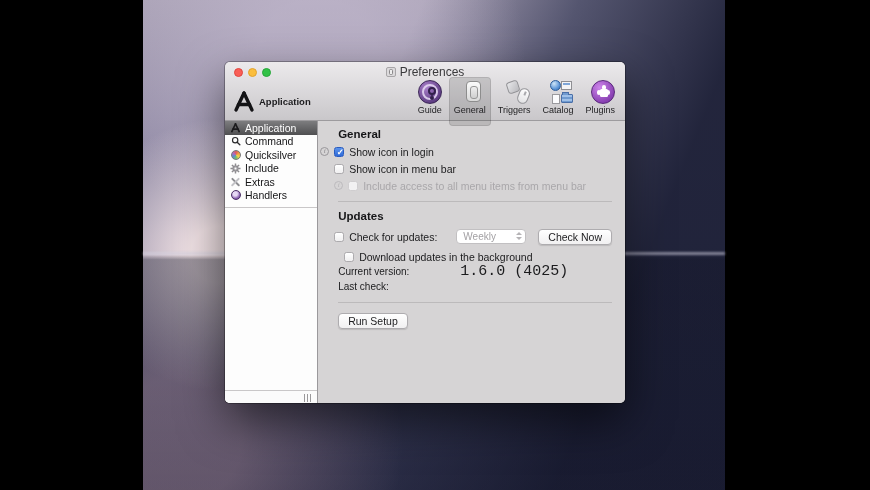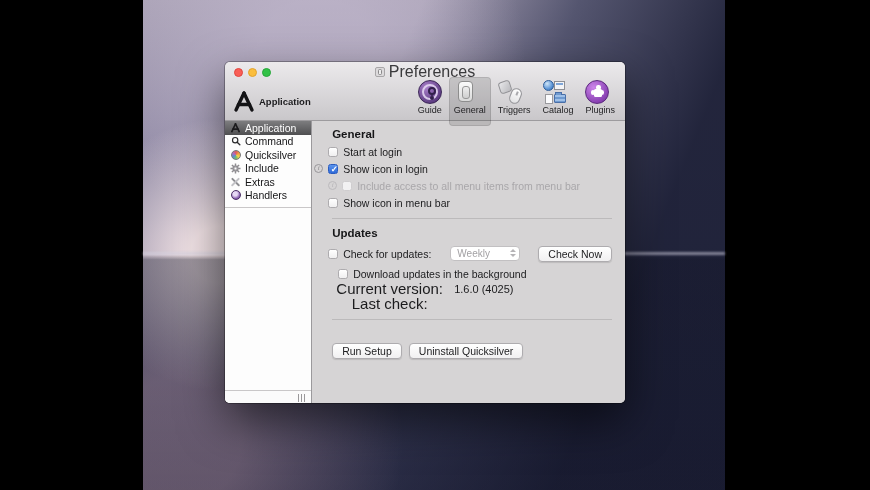--- a/index.html
+++ b/index.html
@@ -36,30 +36,30 @@
   .titlebar{ height:20px; position:relative; display:flex; align-items:center; }
   .lights{ position:absolute; left:9px; top:0; height:20px; display:flex; align-items:center; gap:5px; }
   .light{ width:9px; height:9px; border-radius:50%; display:inline-block; }
   .light.red   { background:#f95e56; border:1px solid #e2463f; }
   .light.yellow{ background:#fbbe3d; border:1px solid #e0a32e; }
   .light.green { background:#32c147; border:1px solid #27a73a; }
   .titlewrap{ margin:0 auto; display:flex; align-items:center; gap:4px; }
   .proxy{ width:10px; height:10px; border-radius:2px; background:#dcdadc; border:1px solid #a8a6a8;
           display:inline-flex; align-items:center; justify-content:center; }
   .proxy-inner{ width:4px; height:6px; border:1px solid #8a888a; border-radius:1.5px; background:#eee; }
-  .title{ font-size:16px; color:#3a3a3c; }
+  .title{ font-size:12px; color:#3a3a3c; }
 
   
   .toolbar{ height:38px; display:flex; align-items:center; padding:0 5px 0 8px; }
   .appinfo{ display:flex; align-items:center; gap:4px; }
   .appicon svg{ display:block; }
   .appinfo-title{ font-size:9.5px; font-weight:bold; color:#1c1c1e; }
   .appinfo-sub{ font-size:9.5px; color:#2a2a2c; margin-top:1px; }
   .toolitems{ margin-left:auto; display:flex; align-items:flex-start; gap:2px; }
-  .toolitem{ display:flex; flex-direction:column; align-items:flex-start; padding:2px 4px 10px;
+  .toolitem{ display:flex; flex-direction:column; align-items:flex-end; padding:2px 4px 10px;
              border-radius:4px; border:1px solid transparent; }
   .toolitem.sel{ background:rgba(0,0,0,.13); border-color:rgba(0,0,0,.10); }
   .tlabel{ font-size:9px; color:#1e1e20; margin-top:1px; white-space:nowrap; }
   .ticon{ width:24px; height:24px; position:relative; }
 
   
   .ticon.guide{ border-radius:50%;
     background:radial-gradient(circle at 35% 30%, #a97fca, #5d3c82 75%, #462b64);
     border:1px solid #3c2757; }
   .ticon.guide::before{ content:""; position:absolute; inset:3px; border-radius:50%;
@@ -144,25 +144,25 @@
     border-radius:4px; display:flex; align-items:center; padding-left:6px; position:relative;text-align:center; }
   .popup .pval{ font-size:10px; color:#a3a1a4; }
   .stepper{ position:absolute; right:3px; top:2px; display:flex; flex-direction:column; gap:1.5px; }
   .stepper i{ width:0; height:0; border-left:3px solid transparent; border-right:3px solid transparent; }
   .stepper i.up{ border-bottom:3.5px solid #b5b3b6; }
   .stepper i.dn{ border-top:3.5px solid #b5b3b6; }
 
   .btn{ height:16px; padding:0 9px; border-radius:4px; border:1px solid #aeacaf;
     background:linear-gradient(#ffffff,#f1f0f1); font-family:"Liberation Sans",sans-serif;
     font-size:10.5px; color:#1d1d1f; box-shadow:0 1px 1px rgba(0,0,0,.12); white-space:nowrap; }
-  .checknow{ margin-left:13px;text-align:right; }
+  .checknow{ margin-left:7px;text-align:right; }
   .vrow{ display:flex; margin-top:4px; height:11px; align-items:center; }
-  .vlabel{ width:115px; text-align:center; font-size:15px; color:#1b1b1d; }
-  .vvalue{ margin-left:7px; font-size:11px; color:#1b1b1d; }
-  .btnrow{ display:flex; gap:7px; margin-top:23px; }
+  .vlabel{ width:115px; text-align:left; font-size:10px; color:#1b1b1d; }
+  .vvalue{ margin-left:7px; font-size:15px; color:#1b1b1d;font-family:Liberation Mono, monospace; }
+  .btnrow{ display:flex; gap:7px; margin-top:10px; }
 
   svg{ display:block; }
 </style>
 </head>
 <body>
 
 <div class="wallpaper"></div>
 
 <div class="window">
 
@@ -296,46 +296,41 @@
         <span class="grip"></span>
       </div>
     </div>
 
     <div class="splitter"></div>
 
     <div class="content">
 
       <div class="sechead">General</div>
 
-      <div class="crow">
-        <span class="islot"></span>
-        <span class="cb"></span>
-        <span class="clabel">Start at login</span>
-      </div>
 
       <div class="crow">
         <span class="islot">
             <span class="info">i</span>
           </span>
         <span class="cb checked"></span>
         <span class="clabel">Show icon in login</span>
-      </div>
-
-      <div class="crow indent14">
-        <span class="islot">
-            <span class="info dim">i</span>
-          </span>
-        <span class="cb dim"></span>
-        <span class="clabel dim">Include access to all menu items from menu bar</span>
       </div>
 
       <div class="crow">
         <span class="islot"></span>
         <span class="cb"></span>
         <span class="clabel">Show icon in menu bar</span>
+      </div>
+
+      <div class="crow indent14">
+        <span class="islot">
+            <span class="info dim">i</span>
+          </span>
+        <span class="cb dim"></span>
+        <span class="clabel dim">Include access to all menu items from menu bar</span>
       </div>
 
       <div class="divider"></div>
 
       <div class="sechead">Updates</div>
 
       <div class="crow" style="height:17px;">
         <span class="islot"></span>
         <span class="cb"></span>
         <span class="clabel">Check for updates:</span>
@@ -362,18 +357,17 @@
       <div class="vrow">
         <span class="vlabel">Last check:</span>
         <span class="vvalue"></span>
       </div>
 
       <div class="divider"></div>
 
 
       <div class="btnrow">
         <button class="btn">Run Setup</button>
-        <button class="btn">Uninstall Quicksilver</button>
       </div>
 
     </div>
   </div>
 </div>
 
 </body></html>

